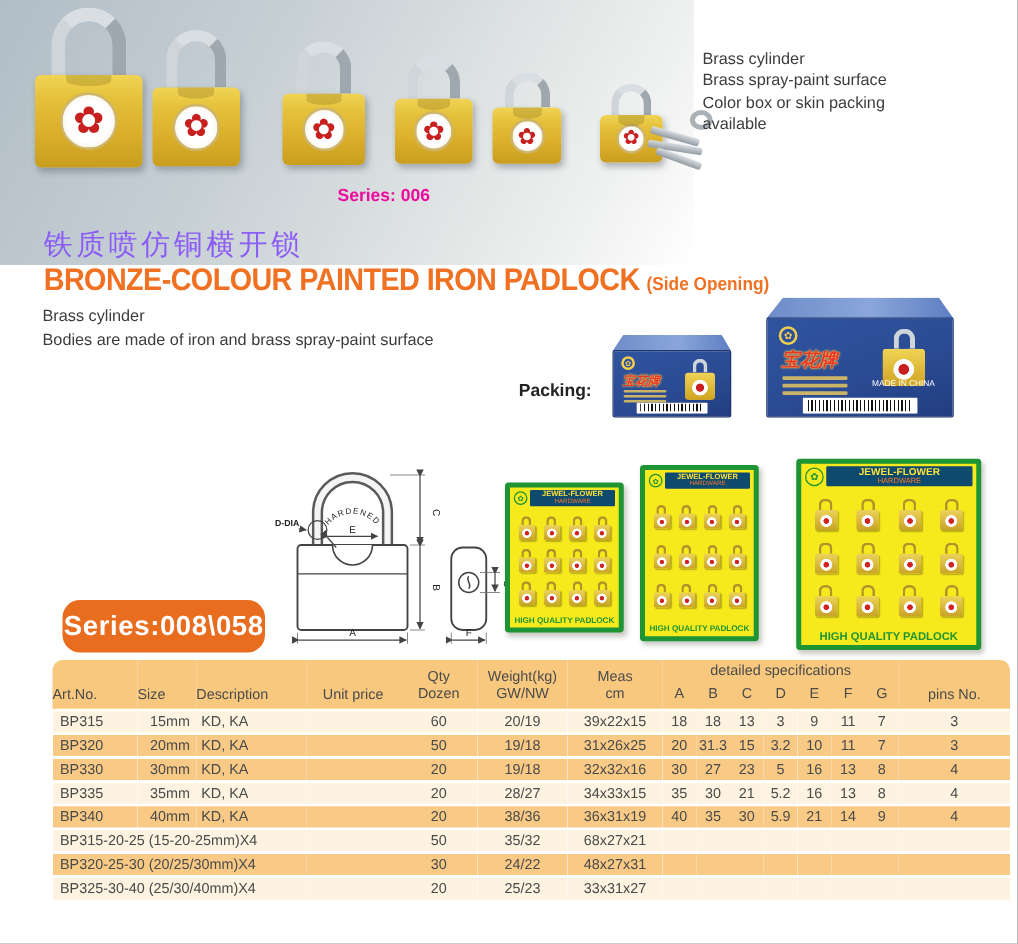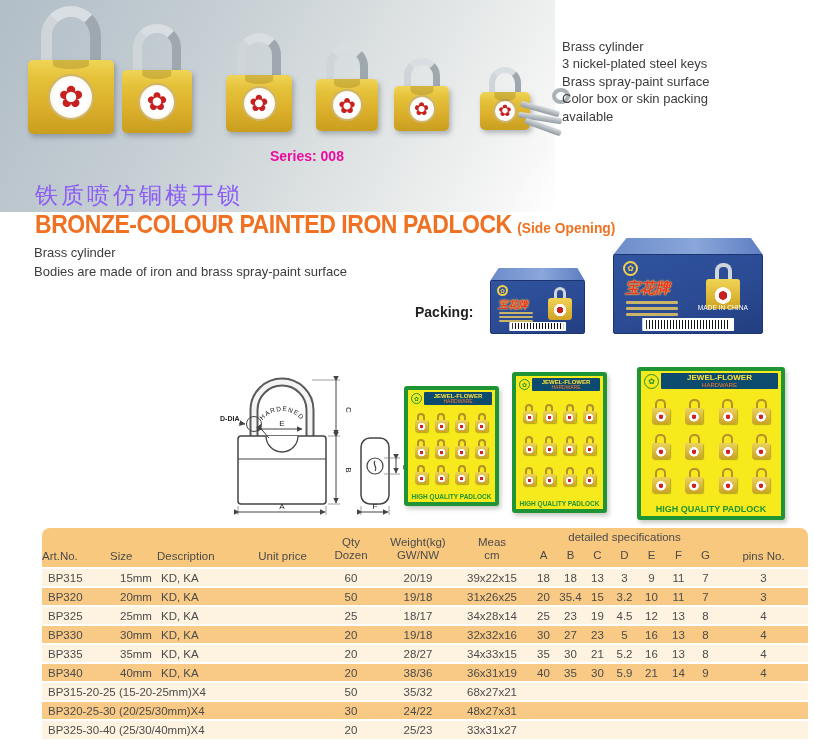--- a/index.html
+++ b/index.html
@@ -221,26 +221,25 @@
       <div class="pbody" style="height:38px;">
           <div class="emblem" style="width:24px;height:24px;font-size:16px;">✿</div>
         </div>
     </div>
     <div class="keys">
       <div class="key-ring"></div>
       <div class="key-blade kb1"></div>
       <div class="key-blade kb2"></div>
       <div class="key-blade kb3"></div>
     </div>
-    <div class="series-label">Series: 008</div>
+    <div class="series-label">Series: 006</div>
   </div>
 
   <div class="right-features">
     <div>Brass cylinder</div>
-    <div>3 nickel-plated steel keys</div>
     <div>Brass spray-paint surface</div>
     <div>Color box or skin packing</div>
     <div>available</div>
   </div>
 
   <div class="title-cn">铁质喷仿铜横开锁</div>
   <div class="title-en">
     <span>BRONZE-COLOUR PAINTED IRON PADLOCK</span><span class="note">(Side Opening)</span>
   </div>
 
@@ -329,20 +328,21 @@
     <line x1="166" y1="86" x2="182" y2="86" stroke="#777" stroke-width=".7"></line>
     <line x1="166" y1="102" x2="182" y2="102" stroke="#777" stroke-width=".7"></line>
     <line x1="178" y1="87" x2="178" y2="101" stroke="#444" stroke-width="1" marker-start="url(#ah)" marker-end="url(#ah)"></line>
     <text x="186" y="94" font-size="8" text-anchor="middle" transform="rotate(90 185,94)">G</text>
     <line x1="143" y1="134" x2="143" y2="143" stroke="#777" stroke-width=".7"></line>
     <line x1="171" y1="134" x2="171" y2="143" stroke="#777" stroke-width=".7"></line>
     <line x1="144" y1="140" x2="170" y2="140" stroke="#444" stroke-width="1" marker-start="url(#ah)" marker-end="url(#ah)"></line>
     <text x="157" y="137" font-size="8" text-anchor="middle">F</text>
   </svg>
 
+  <div class="series-badge">Series:008\058</div>
 
   <div class="card c1">
     <div class="card-head">
       <div class="card-logo">✿</div>
       <div class="card-band">
         <div class="band-brand">JEWEL-FLOWER</div>
         <div class="band-sub">HARDWARE</div>
       </div>
     </div>
     <div class="card-grid">
@@ -590,44 +590,27 @@
           </tr>
           <tr class="row-orange">
             <td class="l l1">BP320</td>
             <td class="l l2">20mm</td>
             <td class="l l3">KD, KA</td>
             <td class=""></td>
             <td class="">50</td>
             <td class="">19/18</td>
             <td class="">31x26x25</td>
             <td class="">20</td>
-            <td class="">35.4</td>
+            <td class="">31.3</td>
             <td class="">15</td>
             <td class="">3.2</td>
             <td class="">10</td>
             <td class="">11</td>
             <td class="">7</td>
             <td class="">3</td>
-          </tr>
-          <tr class="row-cream">
-            <td class="l l1">BP325</td>
-            <td class="l l2">25mm</td>
-            <td class="l l3">KD, KA</td>
-            <td class=""></td>
-            <td class="">25</td>
-            <td class="">18/17</td>
-            <td class="">34x28x14</td>
-            <td class="">25</td>
-            <td class="">23</td>
-            <td class="">19</td>
-            <td class="">4.5</td>
-            <td class="">12</td>
-            <td class="">13</td>
-            <td class="">8</td>
-            <td class="">4</td>
           </tr>
           <tr class="row-orange">
             <td class="l l1">BP330</td>
             <td class="l l2">30mm</td>
             <td class="l l3">KD, KA</td>
             <td class=""></td>
             <td class="">20</td>
             <td class="">19/18</td>
             <td class="">32x32x16</td>
             <td class="">30</td>

